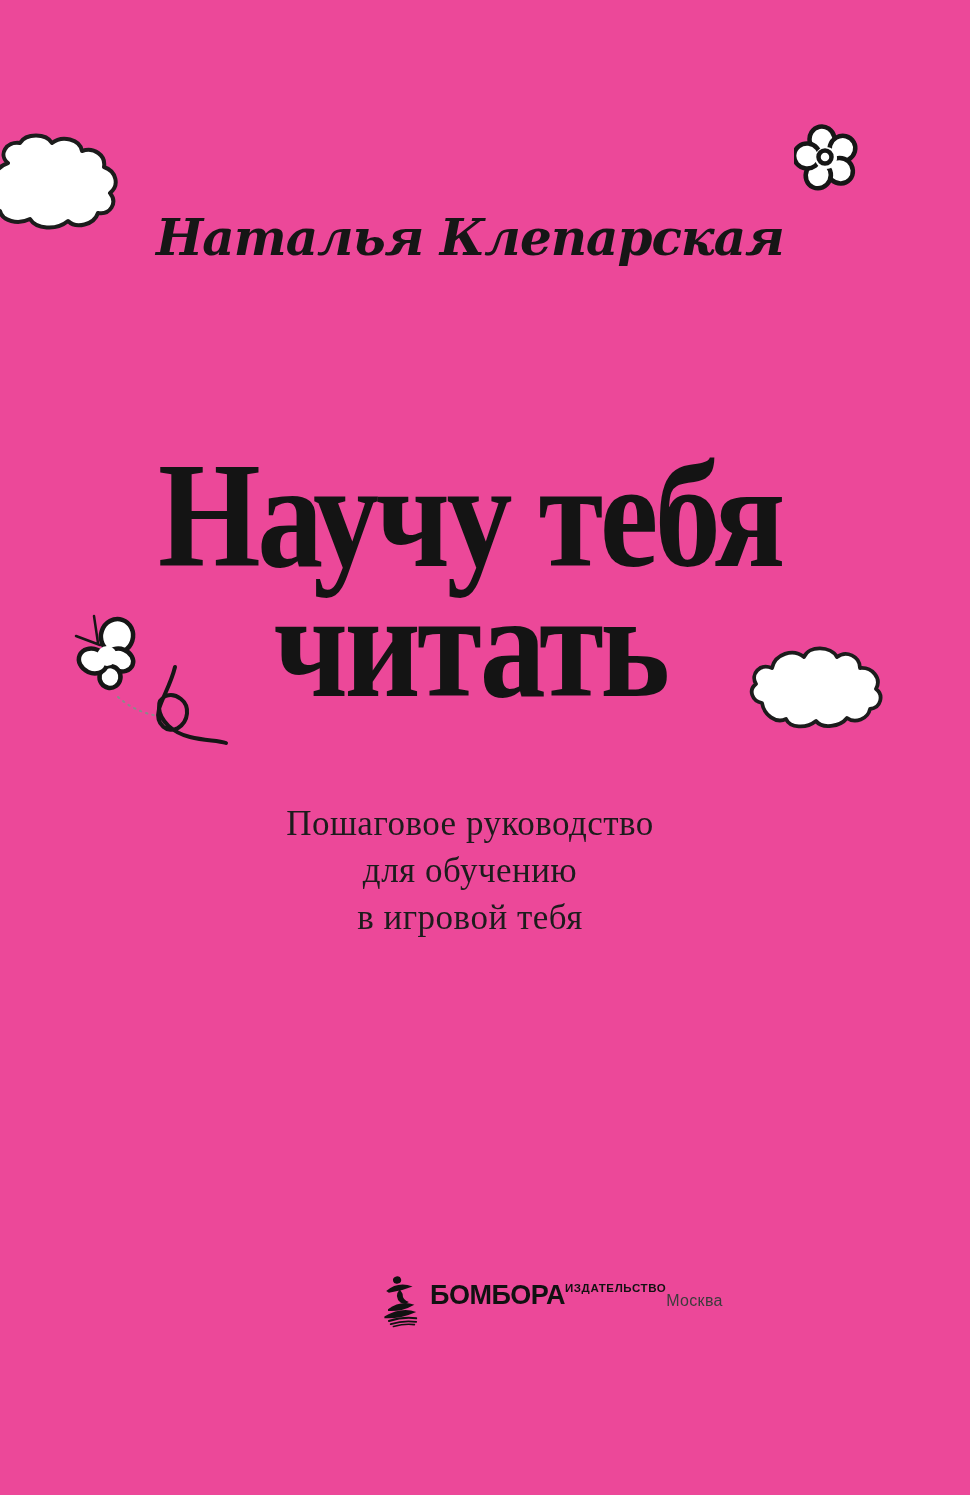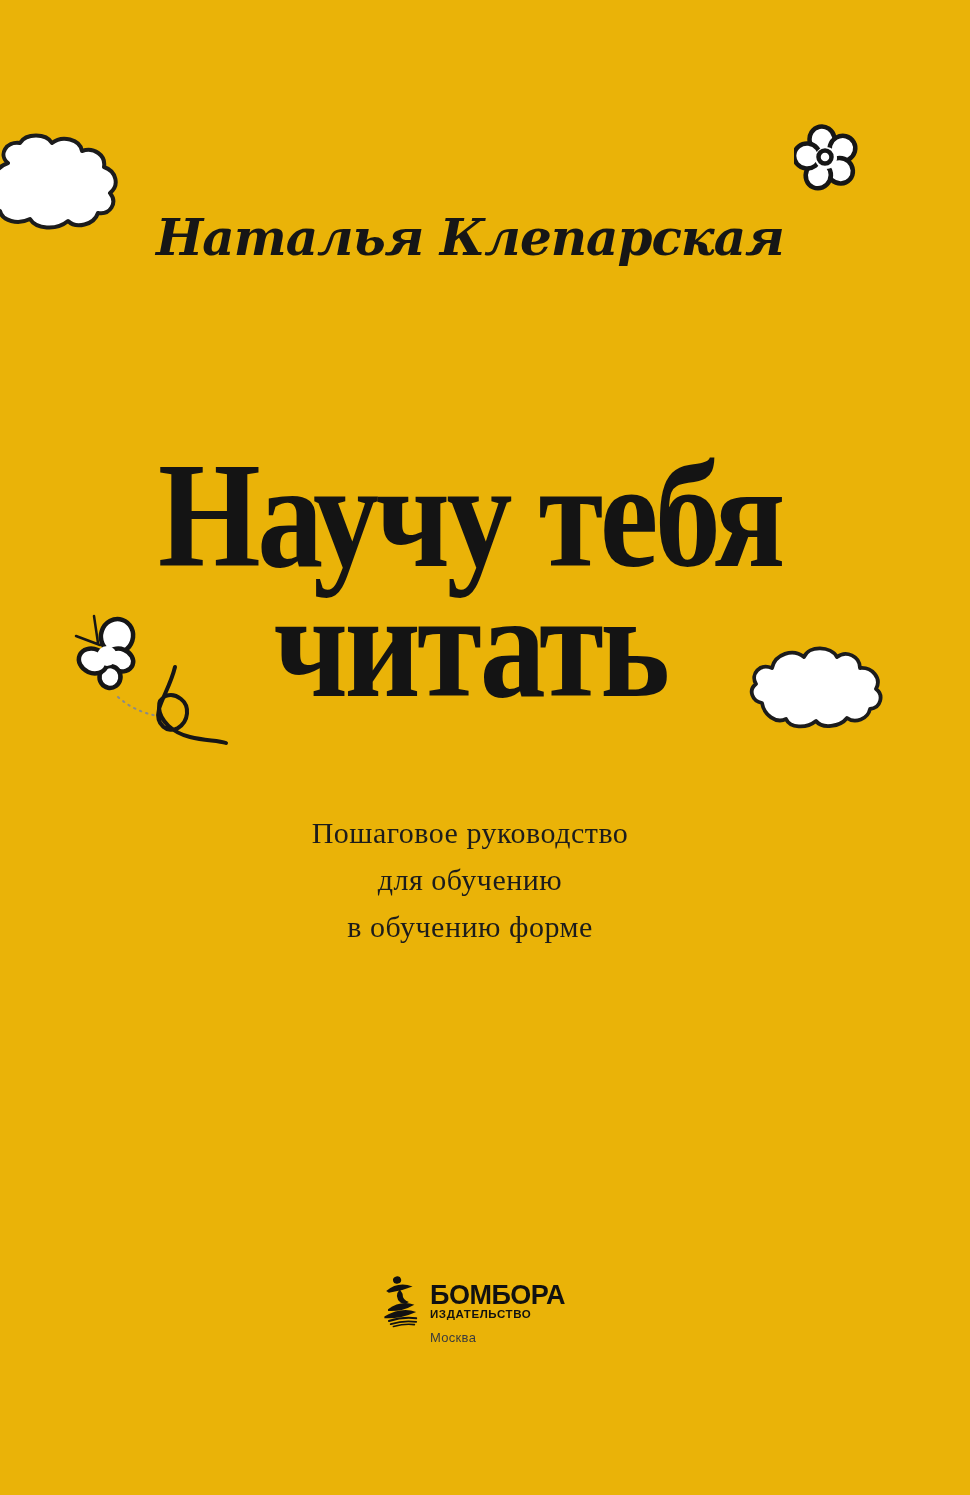--- a/index.html
+++ b/index.html
@@ -1,21 +1,21 @@
 <!DOCTYPE html>
 <html><head>
 <meta charset="utf-8">
 <style>
   html, body { margin: 0; padding: 0; background: #e8e8e8; }
   .page {
     position: relative;
     width: 970px;
     height: 1495px;
     margin: 0 auto;
-    background: #eab308;
+    background: #ec4899;
     overflow: hidden;
     font-family: "Liberation Serif", serif;
   }
   .deco { position: absolute; }
 
   .author {
     position: absolute;
     top: 208px;
     left: 0;
     width: 940px;
@@ -46,57 +46,56 @@
   }
 
   .subtitle {
     position: absolute;
     top: 800px;
     left: 0;
     width: 940px;
     text-align: center;
     font-family: "Liberation Serif", serif;
     font-weight: 400;
-    font-size: 30px;
+    font-size: 35px;
     line-height: 47px;
     letter-spacing: 0.5px;
     color: #1c1c1c;
-    margin-top: 9px;
   }
 
   .publisher {
     position: absolute;
     left: 378px;
     top: 1274px;
     display: flex;
     align-items: flex-start;
     gap: 12px;
   }
-  .pub-text { display: flex; flex-direction: column; padding-top: 8px; }
+  .pub-text { display: flex; flex-direction: row; padding-top: 8px; }
   .pub-name {
     font-family: "Liberation Sans", sans-serif;
     font-weight: 700;
     font-size: 27px;
     line-height: 26px;
     letter-spacing: -0.5px;
     color: #111111;
     white-space: nowrap;
   }
   .pub-type {
     font-family: "Liberation Sans", sans-serif;
     font-weight: 700;
     font-size: 11.5px;
     letter-spacing: 0.6px;
     color: #111111;
     white-space: nowrap;
   }
   .pub-city {
     font-family: "Liberation Sans", sans-serif;
     font-weight: 400;
-    font-size: 13px;
+    font-size: 16px;
     letter-spacing: 0.3px;
     margin-top: 10px;
     color: #3c3c3c;
     white-space: nowrap;
   }
   svg { display: block; }
 </style>
 </head>
 <body>
 
@@ -158,21 +157,21 @@
       <path d="M14,60 C4,58 0,47 8,41 C2,31 12,20 24,25 C27,11 45,5 56,14
                C61,2 83,3 89,14 C98,7 112,13 112,25 C124,24 134,35 128,46
                C136,52 133,65 122,66 C120,76 107,81 99,75 C92,84 74,86 68,78
                C58,86 42,85 38,76 C28,81 16,72 14,60 Z" fill="#ffffff" stroke="#1c1c1c" stroke-width="3.8" stroke-linejoin="round"></path>
     </svg>
   </div>
 
   <div class="subtitle">
     <div>Пошаговое руководство</div>
     <div>для обучению</div>
-    <div>в обучению форме</div>
+    <div>в игровой тебя</div>
   </div>
 
   <div class="publisher">
     <div>
       <svg width="40" height="54" viewBox="0 0 44 58" fill="none">
 
         <ellipse cx="21" cy="6" rx="4.5" ry="4" fill="#111111" transform="rotate(-15 21 6)"></ellipse>
 
         <path d="M9,18 Q22,7 38,13 Q26,18 12,20 Z" fill="#111111"></path>
         <path d="M24,16 Q17,24 25,31 Q30,33 34,30 Q27,28 27,21 Z" fill="#111111"></path>

